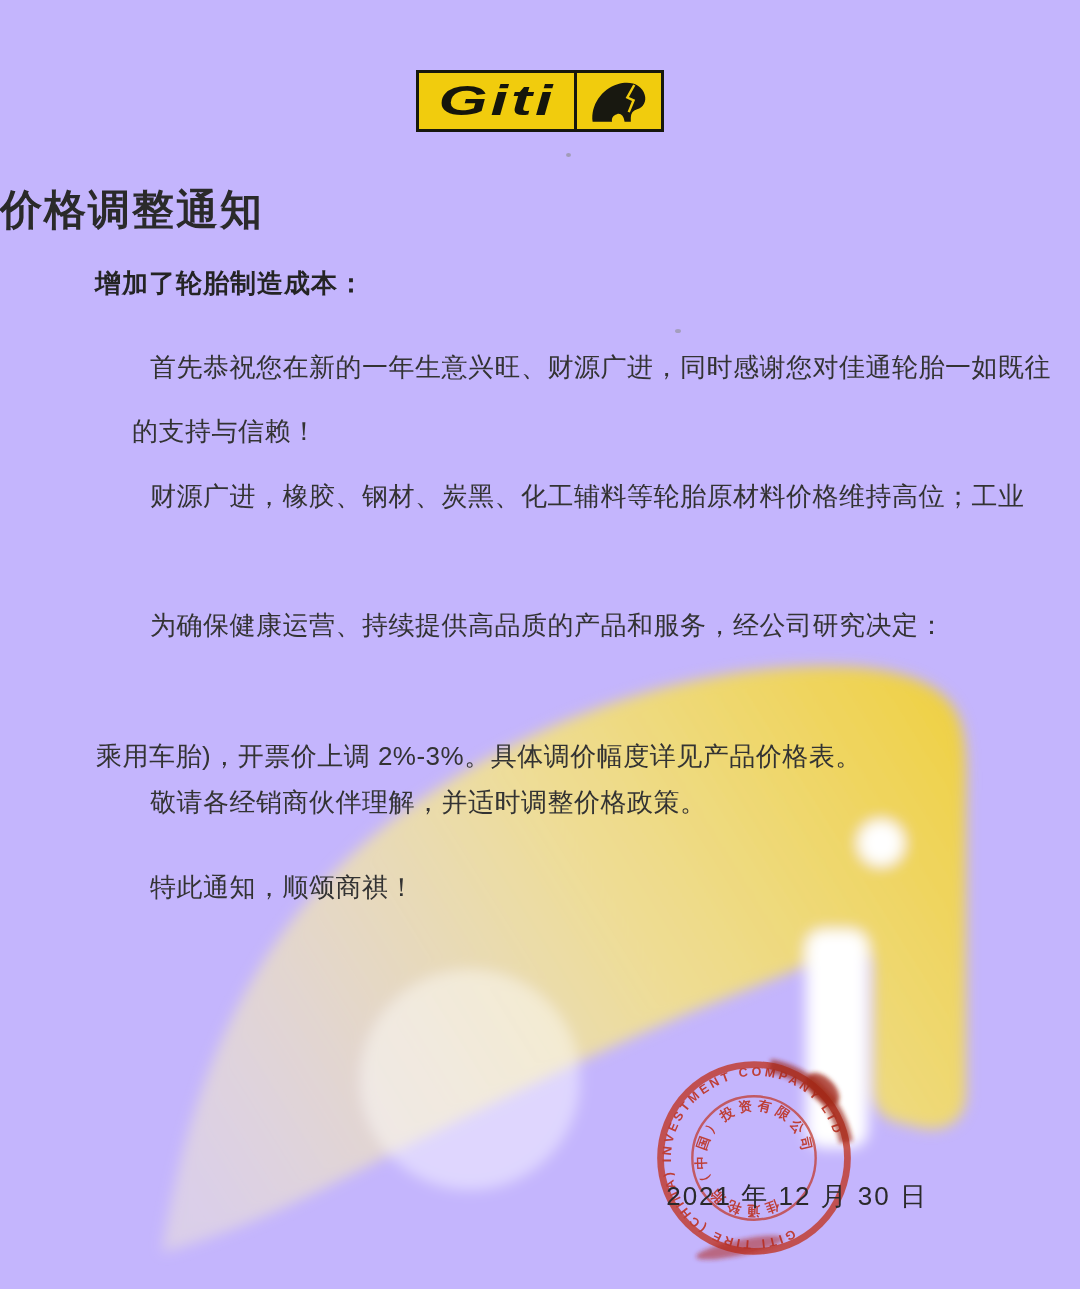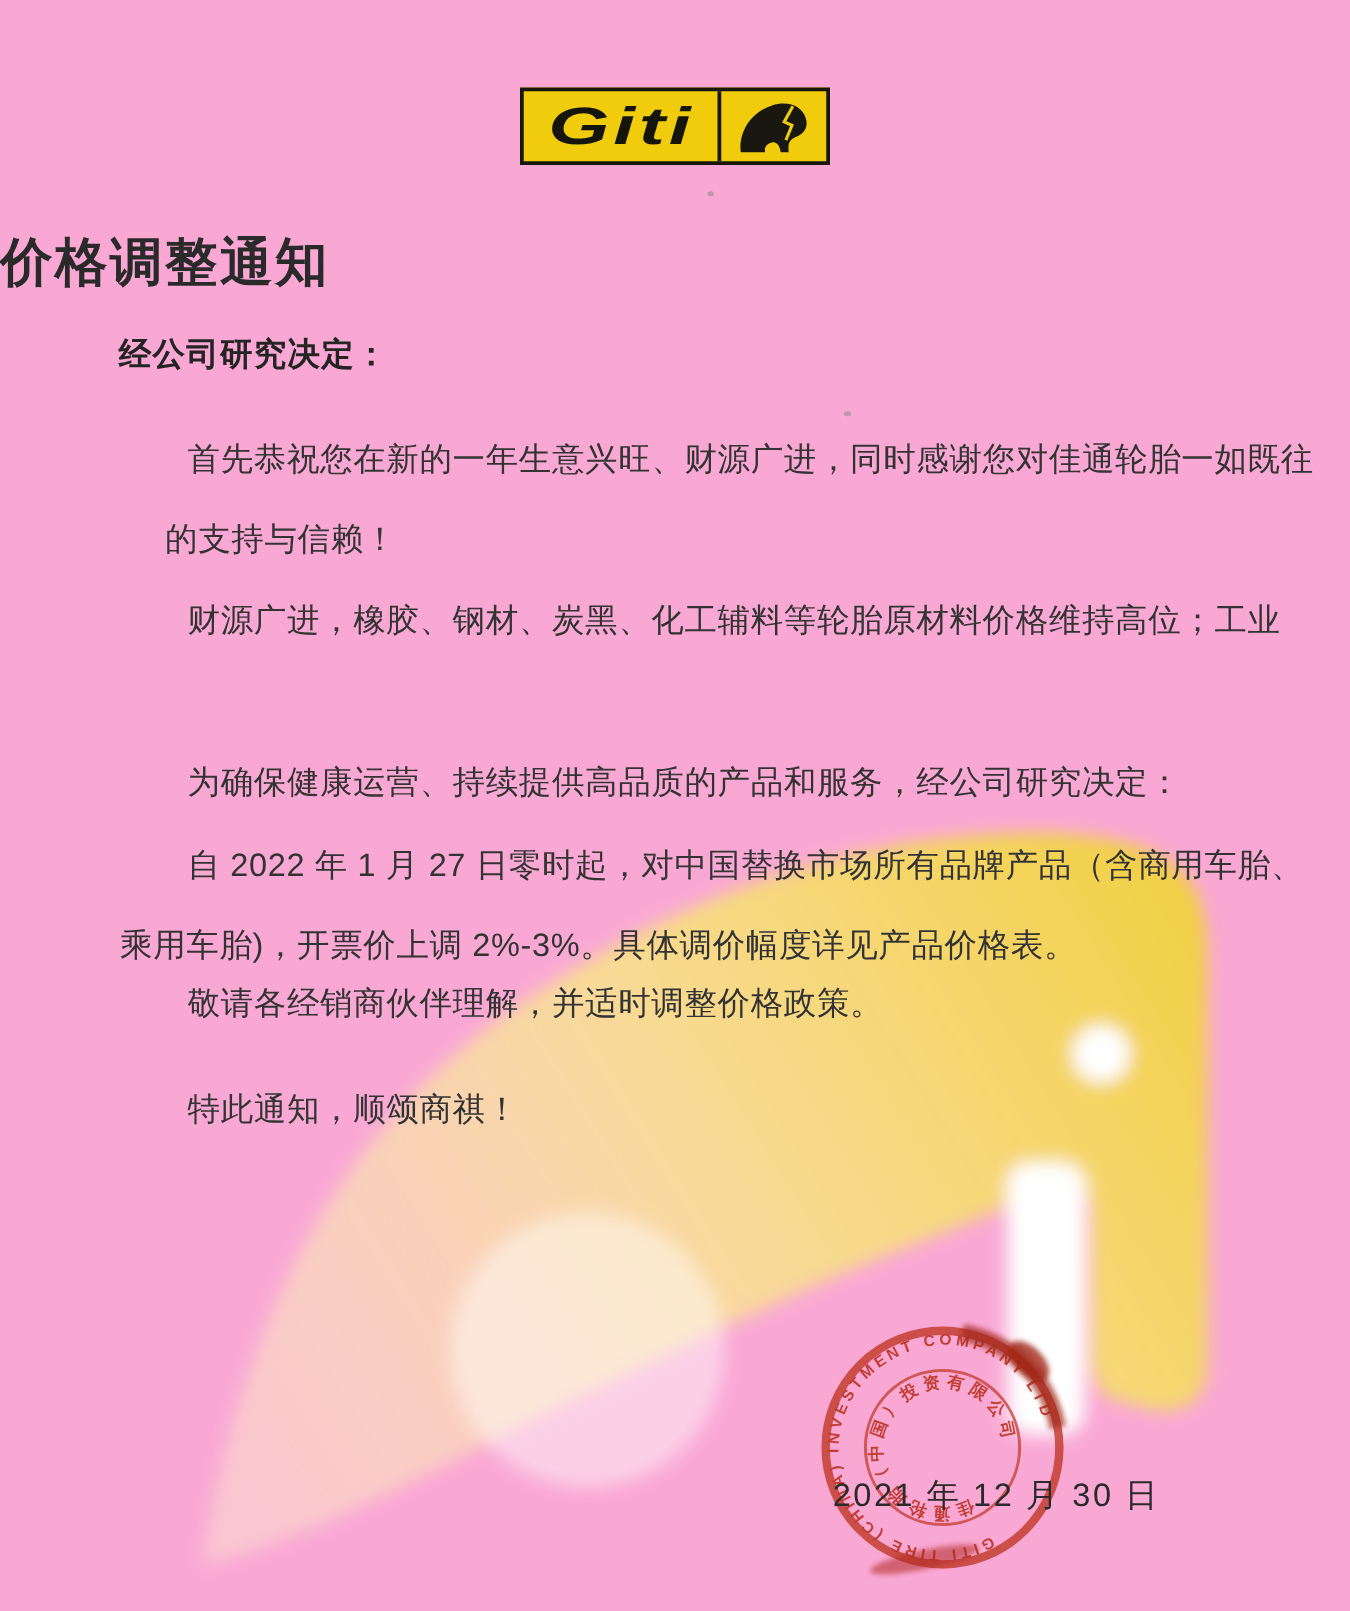--- a/index.html
+++ b/index.html
@@ -1,20 +1,20 @@
 <!DOCTYPE html>
 <html><head>
 <meta charset="utf-8">
 <style>
   html,body{margin:0;padding:0;background:#e8e8e8;}
   .page{
     position:relative;
     width:1080px;height:1289px;
     margin:0 auto;
-    background:#f9a8d4;
+    background:#c4b5fd;
     overflow:hidden;
     font-family:"Liberation Sans", sans-serif;
   }
   
   .watermark{position:absolute;left:0;top:0;width:1080px;height:1289px;z-index:1;}
   
   .stamp{position:absolute;left:648px;top:1052px;width:212px;height:212px;z-index:2;}
   
   .logo{
     position:absolute;top:70px;left:50%;transform:translateX(-50%);
@@ -143,27 +143,26 @@
         <path d="M10,66 C7,42 23,19 46,12 C65,6 81,13 85,27
                  C88,37 83,45 74,48 C68,50 65,54 65,60 L65,66 L56,66
                  C55,57 50,53 45,55 C39,57 37,61 38,66 Z" fill="#181810"></path>
         <polyline points="70,13 60,31 69,35 62,52" fill="none" stroke="#F1CC0D" stroke-width="3.5"></polyline>
       </svg>
     </div>
   </div>
 
   <div class="title">价格调整通知</div>
 
-  <div class="salutation">经公司研究决定：</div>
+  <div class="salutation">增加了轮胎制造成本：</div>
 
   <div class="bline y0 indent">首先恭祝您在新的一年生意兴旺、财源广进，同时感谢您对佳通轮胎一如既往</div>
   <div class="bline y1">的支持与信赖！</div>
   <div class="bline y2 indent">财源广进，橡胶、钢材、炭黑、化工辅料等轮胎原材料价格维持高位；工业</div>
   <div class="bline y4 indent">为确保健康运营、持续提供高品质的产品和服务，经公司研究决定：</div>
-  <div class="bline y5 indent">自 2022 年 1 月 27 日零时起，对中国替换市场所有品牌产品（含商用车胎、</div>
   <div class="bline y6">乘用车胎)，开票价上调 2%-3%。具体调价幅度详见产品价格表。</div>
   <div class="bline y7 indent">敬请各经销商伙伴理解，并适时调整价格政策。</div>
   <div class="bline y8 indent">特此通知，顺颂商祺！</div>
 
   <div class="issue-date">2021 年 12 月 30 日</div>
 
   <div class="speck speck1"></div>
   <div class="speck speck2"></div>
 
 </div>

